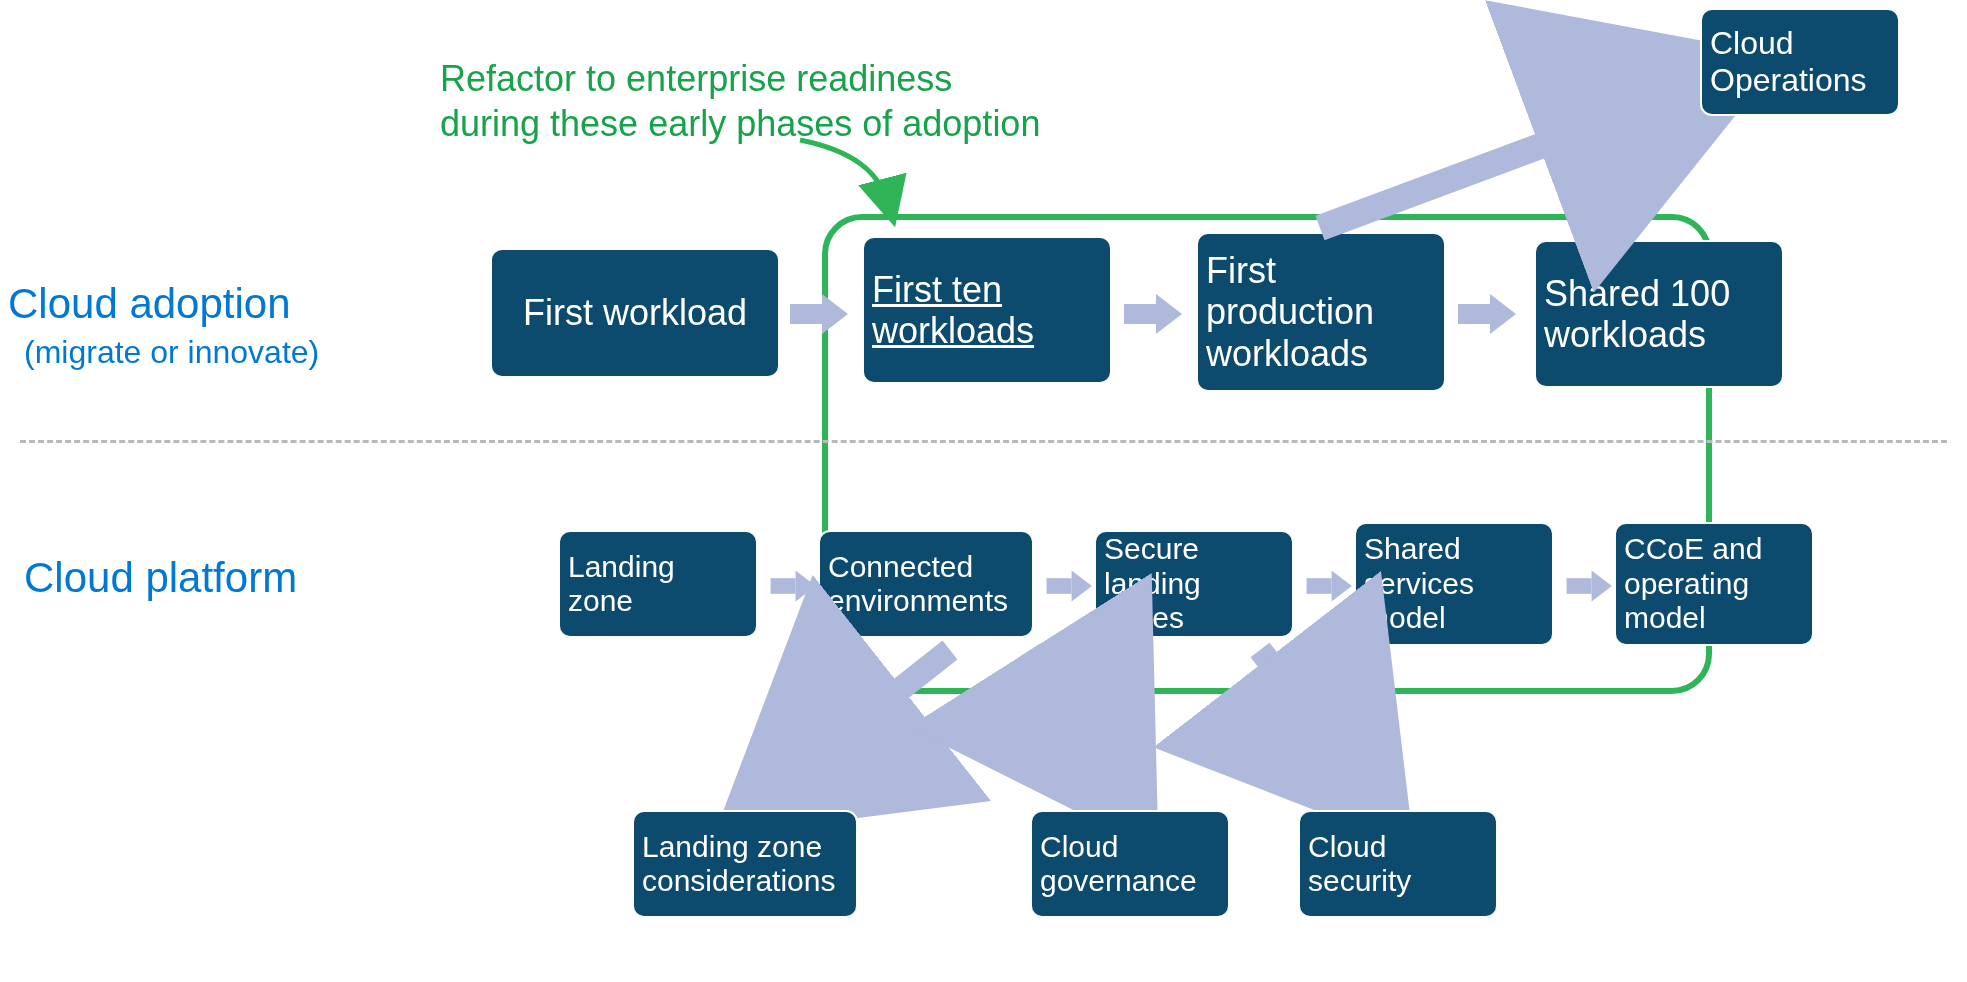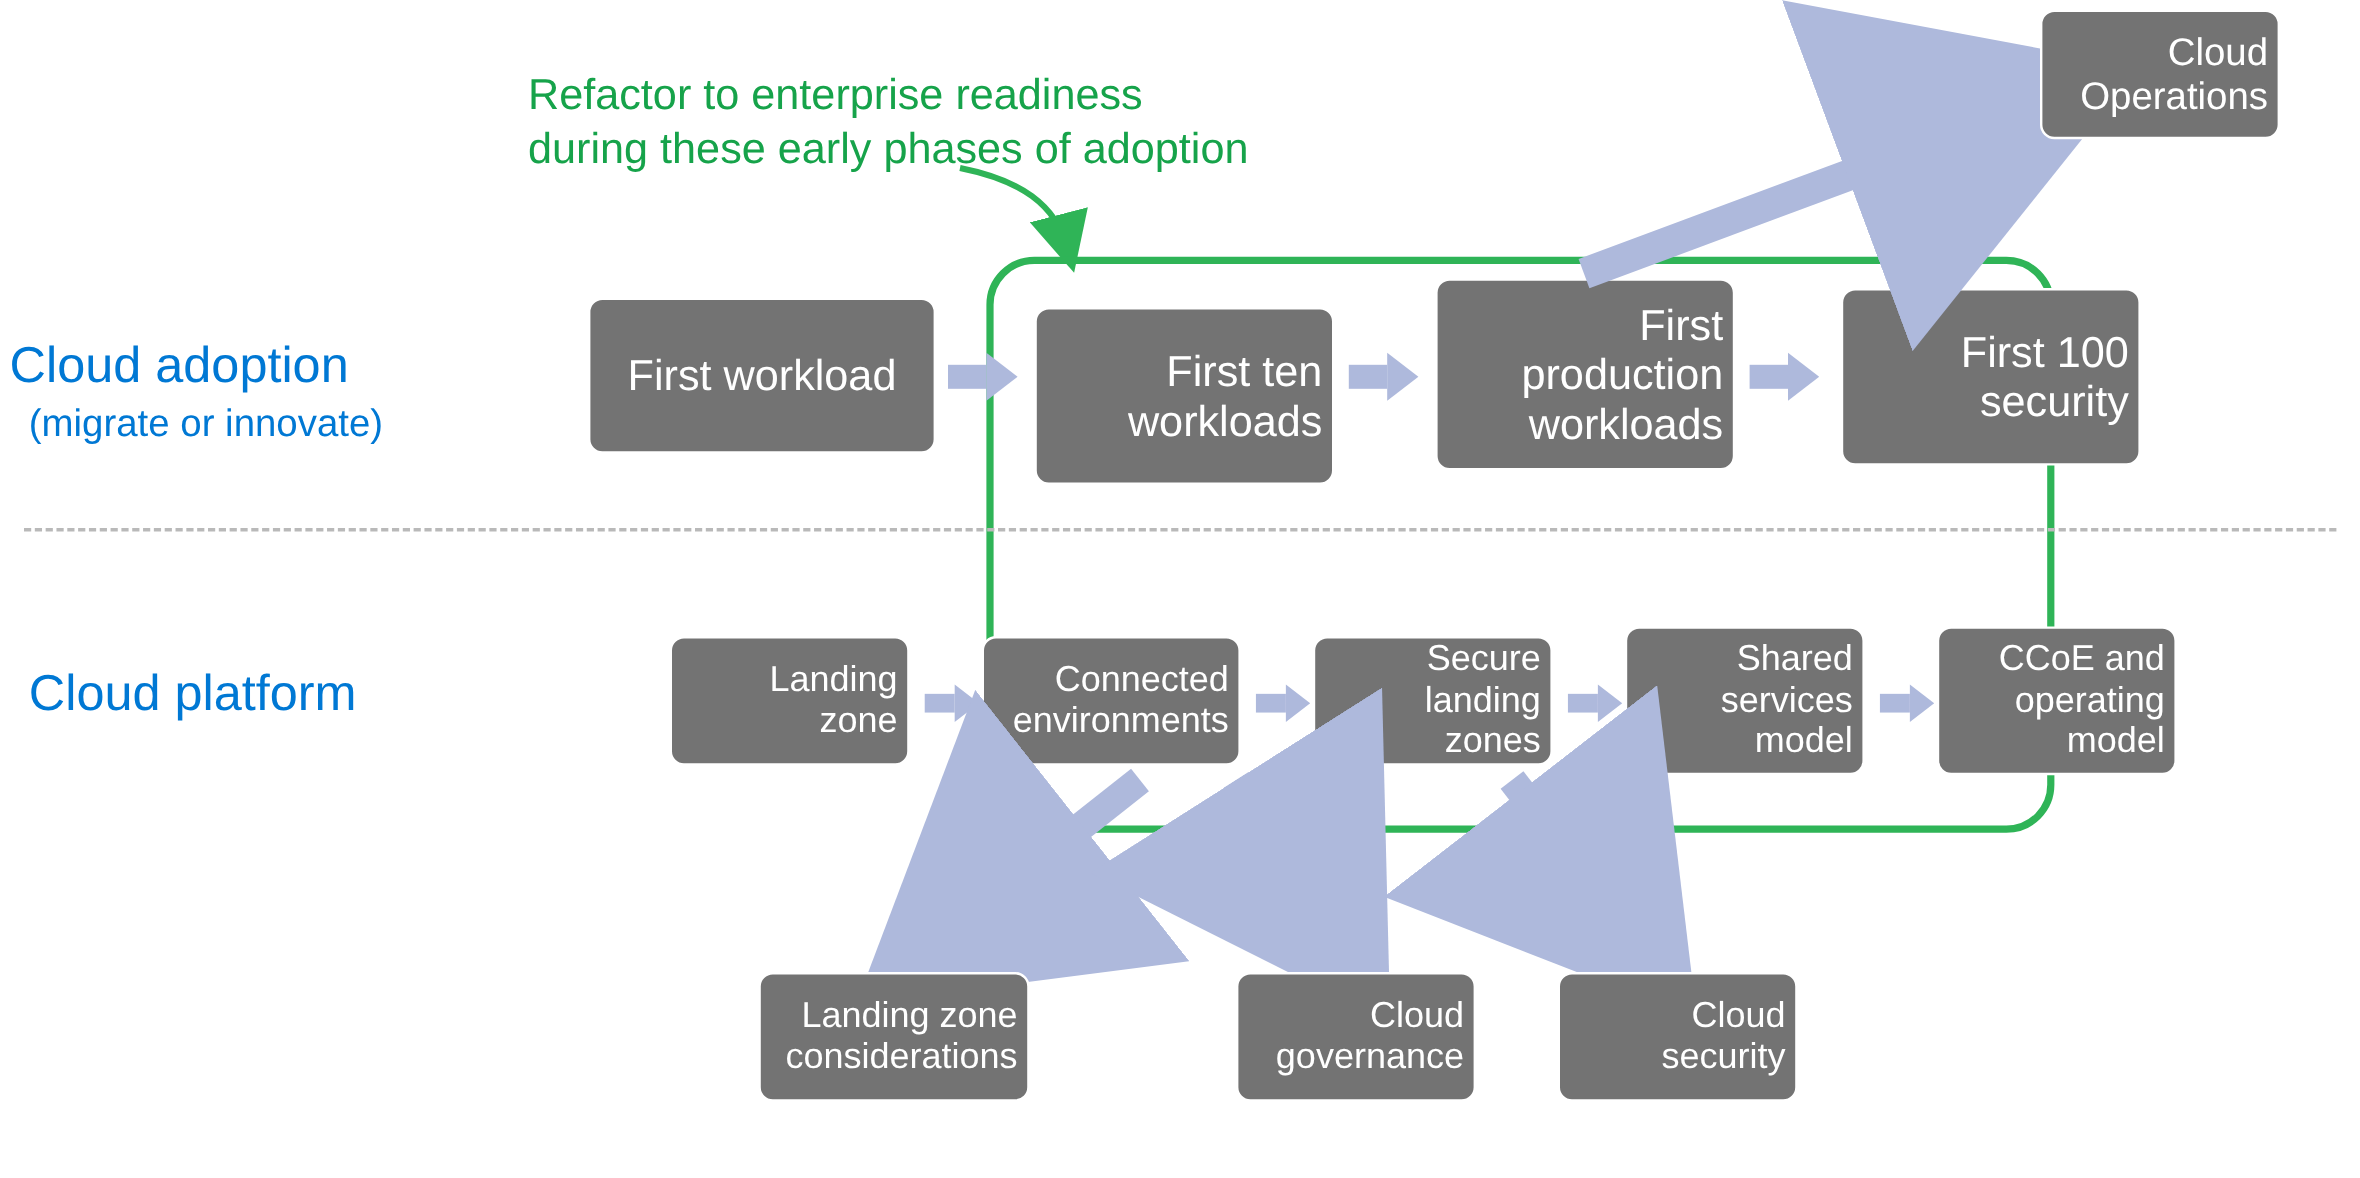--- a/index.html
+++ b/index.html
@@ -11,28 +11,28 @@
     font-family: "Segoe UI", Arial, sans-serif;
     overflow: hidden;
   }
   .canvas {
     position: relative;
     width: 1967px;
     height: 866px;
   }
   .box {
     position: absolute;
-    background: #737373;
+    background: #0c4a6e;
     color: #ffffff;
     border: 2px solid #ffffff;
     border-radius: 12px;
     display: flex;
     align-items: center;
     justify-content: center;
-    text-align: right;
+    text-align: left;
     box-sizing: border-box;
     line-height: 1.15;
     padding: 4px 8px;
   }
   .box.large { font-size: 36px; }
   .box.med   { font-size: 30px; }
   .callout {
     position: absolute;
     color: #16a34a;
     font-size: 36px;
@@ -110,25 +110,25 @@
     <path d="M10,10 C60,20 90,40 100,78" stroke="#2fb457" stroke-width="5" fill="none" marker-end="url(#greenHead)"></path>
   </svg>
 
   <div class="highlight" style="left:822px; top:214px; width:890px; height:480px;"></div>
 
   <div class="row-title" style="left:8px; top:280px;">Cloud adoption</div>
   <div class="row-sub" style="left:24px; top:334px;">(migrate or innovate)</div>
 
   <div class="box large" style="left:490px; top:248px; width:290px; height:130px;">First workload</div>
   <div class="arrow-right" style="left:790px; top:294px;"></div>
-  <div class="box large" style="left:862px; top:256px; width:250px; height:148px;">First ten workloads</div>
+  <div class="box large" style="left:862px; top:236px; width:250px; height:148px;text-decoration:underline;">First ten workloads</div>
   <div class="arrow-right" style="left:1124px; top:294px;"></div>
   <div class="box large" style="left:1196px; top:232px; width:250px; height:160px;">First production workloads</div>
   <div class="arrow-right" style="left:1458px; top:294px;"></div>
-  <div class="box large" style="left:1534px; top:240px; width:250px; height:148px;">First 100 security</div>
+  <div class="box large" style="left:1534px; top:240px; width:250px; height:148px;">Shared 100 workloads</div>
 
   <svg class="diag-arrow" style="left:1300px; top:68px; width:440px; height:170px;">
     <defs>
       <marker id="blueHead" markerWidth="10" markerHeight="12" refX="7" refY="6" orient="auto">
         <path d="M0,0 L10,6 L0,12 Z" fill="#aeb9dc"></path>
       </marker>
     </defs>
     <line x1="20" y1="160" x2="410" y2="15" stroke="#aeb9dc" stroke-width="26" marker-end="url(#blueHead)"></line>
   </svg>
 

